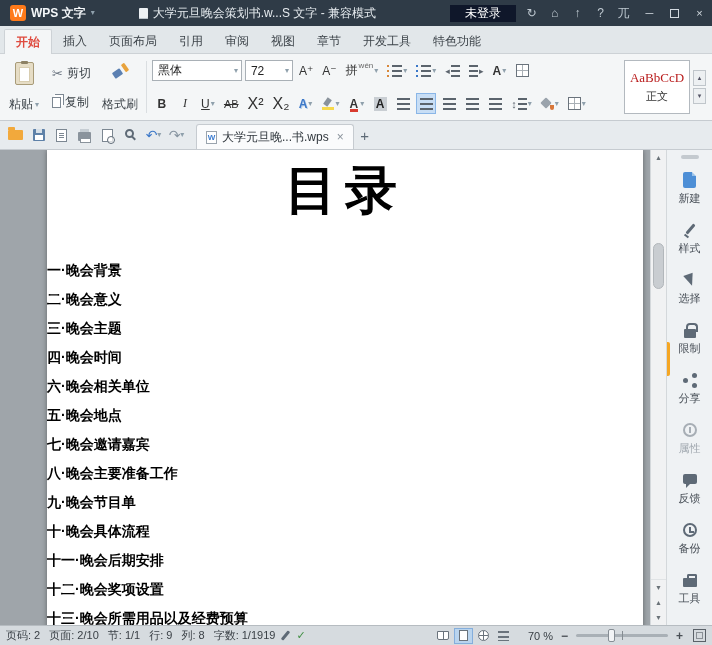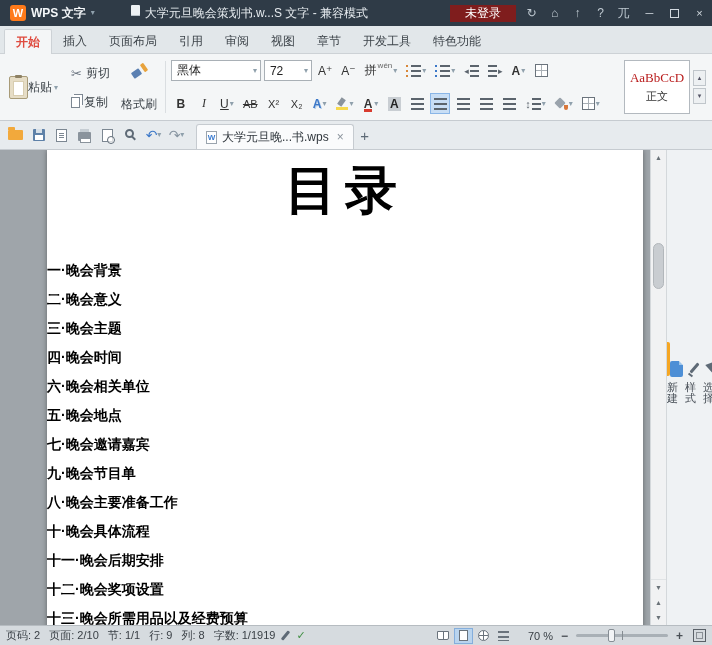--- a/index.html
+++ b/index.html
@@ -6,38 +6,38 @@
 html,body{width:712px;height:645px;overflow:hidden}
 body{font-family:"Liberation Sans","DejaVu Sans",sans-serif;font-size:12px;color:#333;background:#9FA5AA}
 .window{display:flex;flex-direction:column;width:100%;height:100%}
 
 
 .title-bar{flex:0 0 26px;background:#2F3B47;display:flex;align-items:center;color:#DFE5EA}
 .app-badge{display:flex;align-items:center;gap:5px;padding:0 10px;height:100%}
 .wps-logo{width:16px;height:16px;border-radius:3px;background:#FF7A1A;color:#fff;font-weight:bold;font-size:11px;display:flex;align-items:center;justify-content:center}
 .app-name{font-weight:bold;color:#F4F7F9}
 .caret{font-size:8px;color:#8FA0AC;line-height:1}
-.doc-title{display:flex;align-items:flex-start;gap:5px;margin-left:26px;color:#E6EBEF;white-space:nowrap}
+.doc-title{display:flex;align-items:center;gap:5px;margin-left:34px;color:#E6EBEF;white-space:nowrap}
 .ic-doc-small{width:9px;height:11px;background:#EDF1F4;border-radius:1px;box-shadow:inset 0 -1px 0 #B9C2C9}
-.login-btn{margin-left:auto;height:17px;padding:6px 15px;background:#7f1d1d;color:#fff;display:flex;align-items:center}
+.login-btn{margin-left:auto;height:17px;padding:6px 15px;background:#0f172a;color:#fff;display:flex;align-items:center}
 .tb-icons{display:flex;margin-left:4px}
 .tb-icon{width:23px;height:26px;display:flex;align-items:center;justify-content:center;color:#BFC9D1;font-size:12px}
 .win-controls{display:flex;margin-left:2px}
 .win-btn{width:25px;height:26px;display:flex;align-items:center;justify-content:center;color:#D3DAE0;font-size:11px}
 .ic-maxbox{width:9px;height:9px;border:1px solid #D3DAE0}
 
 
 .tab-row{flex:0 0 28px;background:#E2E7EA;border-bottom:1px solid #CDD2D6;display:flex;align-items:flex-end;padding-left:4px}
 .rtab{padding:0 11px;height:23px;line-height:23px;color:#3C4349}
 .rtab.active{background:#F4F6F7;color:#DF4B3F;font-weight:bold;border:1px solid #CDD2D6;border-bottom:none;border-radius:2px 2px 0 0;height:25px;line-height:25px;margin-bottom:-1px;position:relative}
 
 
 .ribbon{flex:0 0 66px;background:#F4F6F7;border-bottom:1px solid #C6CBD0;display:flex;align-items:stretch;padding:4px 6px 4px 4px;gap:5px}
 .v-sep{width:1px;background:#DADEE1;margin:3px 0}
-.paste-btn{display:flex;flex-direction:row;align-items:center;justify-content:space-between;padding:4px 5px 3px}
+.paste-btn{display:flex;flex-direction:column;align-items:center;justify-content:space-between;padding:4px 5px 3px}
 .ic-clipboard{width:19px;height:23px;background:#E6DDC6;border:1px solid #A89B78;border-radius:2px;position:relative}
 .ic-clipboard::before{content:"";position:absolute;left:3px;top:4px;right:3px;bottom:2px;background:#fff;border:1px solid #D8CDB0}
 .ic-clipboard::after{content:"";position:absolute;top:-2px;left:5px;width:7px;height:3px;background:#8D8164;border-radius:1px}
 .paste-cap{display:flex;align-items:center;gap:2px;color:#3C4349}
 .cutcopy{display:flex;flex-direction:column;justify-content:space-between;padding:5px 0 4px}
 .mini-btn{display:flex;align-items:center;gap:4px;height:20px;padding:0 3px;color:#3C4349}
 .ic-scissors{color:#6A7480;font-size:13px;line-height:1}
 .ic-copy{width:9px;height:11px;border:1px solid #7C8792;background:#fff;box-shadow:2px -2px 0 0 #fff,3px -3px 0 0 #7C8792}
 .fmt{display:flex;flex-direction:column;align-items:center;justify-content:space-between;padding:5px 3px 3px;color:#3C4349}
 .ic-brush{width:16px;height:15px;position:relative}
@@ -48,21 +48,21 @@
 .combo{display:flex;align-items:center;justify-content:space-between;background:#fff;border:1px solid #A9B0B6;height:21px;padding:0 3px 0 5px;color:#222}
 .combo.font{width:90px}
 .combo.size{width:48px}
 .tbtn{min-width:20px;height:21px;display:flex;align-items:center;justify-content:center;gap:1px;padding:0 2px;color:#333;border:1px solid transparent}
 .tbtn.active{background:#C8DEF5;border-color:#8AB6E7}
 .pin-sub{font-size:8px;color:#666;align-self:flex-start;margin-top:0}
 .bB{font-weight:bold}
 .iI{font-style:italic;font-family:"Liberation Serif","DejaVu Serif",serif}
 .uU{text-decoration:underline}
 .strike{text-decoration:line-through;font-size:11px}
-.supb,.subb{font-size:11px}
+.supb,.subb{font-size:16px}
 .fx-a{color:#3C78C8;font-weight:bold;text-shadow:1px 1px 0 #B7CFEA}
 .hl-pen{width:13px;height:13px;position:relative}
 .hl-pen::before{content:"";position:absolute;left:3px;top:1px;width:5px;height:8px;background:#8A939C;transform:rotate(35deg)}
 .hl-pen::after{content:"";position:absolute;left:0;bottom:0;width:12px;height:3px;background:#F7D94C}
 .a-color{position:relative;font-weight:bold;padding:0 1px}
 .a-color::after{content:"";position:absolute;left:1px;right:1px;bottom:-1px;height:3px;background:#D83B2F}
 .a-shade{background:#C9CED3;padding:0 2px;font-weight:bold;color:#222}
 .ic-bars{width:13px;height:12px;background:repeating-linear-gradient(to bottom,#5B646D 0 2px,transparent 2px 5px)}
 .ic-bars.sm{width:9px}
 .ic-list{width:15px;height:12px;position:relative}
@@ -112,21 +112,21 @@
 .viewport{flex:1;position:relative;overflow:hidden;background:#9FA5AA}
 .page{position:absolute;left:47px;top:0;width:596px;height:calc(100% + 20px);background:#fff;box-shadow:0 0 5px rgba(0,0,0,.4)}
 .page-heading{margin-top:6px;text-align:center;font-size:52px;font-weight:bold;color:#000;letter-spacing:8px}
 .toc{margin-top:30px;}
 .toc p{font-size:14px;font-weight:bold;line-height:29px;color:#000;white-space:nowrap}
 .vscroll{flex:0 0 16px;background:#F1F2F3;border-left:1px solid #D4D8DB;display:flex;flex-direction:column}
 .sc-btn{height:15px;display:flex;align-items:center;justify-content:center;font-size:7px;color:#6A7278}
 .sc-track{flex:1;position:relative}
 .sc-thumb{position:absolute;left:2px;right:2px;top:78px;height:46px;background:#C9CDD1;border:1px solid #B2B7BB;border-radius:6px}
 .sc-bottom{display:flex;flex-direction:column;border-top:1px solid #E0E3E5}
-.side-panel{flex:0 0 46px;background:#EFF2F4;border-left:1px solid #D4D8DB;display:flex;flex-direction:row;align-items:center;padding-top:5px;overflow:hidden;position:relative}
+.side-panel{flex:0 0 46px;background:#EFF2F4;border-left:1px solid #D4D8DB;display:flex;flex-direction:column;align-items:center;padding-top:5px;overflow:hidden;position:relative}
 .panel-grip{width:18px;height:4px;border-radius:2px;background:#C4CACF;margin-bottom:12px}
 .accent-strip{position:absolute;left:0;top:192px;width:3px;height:34px;background:#F5A623;border-radius:0 2px 2px 0}
 .sp-item{display:flex;flex-direction:column;align-items:center;gap:4px;margin-bottom:17px}
 .sp-ic{width:18px;height:18px;display:flex;align-items:center;justify-content:center;position:relative}
 .sp-label{font-size:11px;color:#474E56;line-height:1}
 .sp-item.dim .sp-label{color:#9FA7AE}
 .ic-new{width:13px;height:16px;background:#4D8FD6;border-radius:2px;position:relative}
 .ic-new::after{content:"";position:absolute;top:0;right:0;border-top:4px solid #EFF2F4;border-left:4px solid #9CC4EA}
 .ic-stylepen{width:16px;height:16px;position:relative}
 .ic-stylepen::before{content:"";position:absolute;left:7px;top:1px;width:3px;height:12px;background:#5E6A76;border-radius:1px;transform:rotate(40deg)}
@@ -383,22 +383,22 @@
       <div class="page">
         <div class="page-heading">目录</div>
         <div class="toc">
           <p actable="true">一·晚会背景</p>
           <p>二·晚会意义</p>
           <p>三·晚会主题</p>
           <p>四·晚会时间</p>
           <p>六·晚会相关单位</p>
           <p>五·晚会地点</p>
           <p>七·晚会邀请嘉宾</p>
+          <p>八·晚会主要准备工作</p>
           <p>九·晚会节目单</p>
-          <p>八·晚会主要准备工作</p>
           <p>十·晚会具体流程</p>
           <p>十一·晚会后期安排</p>
           <p>十二·晚会奖项设置</p>
           <p>十三·晚会所需用品以及经费预算</p>
         </div>
       </div>
     </div>
 
     <div class="vscroll">
       <div class="sc-btn">▲</div>

